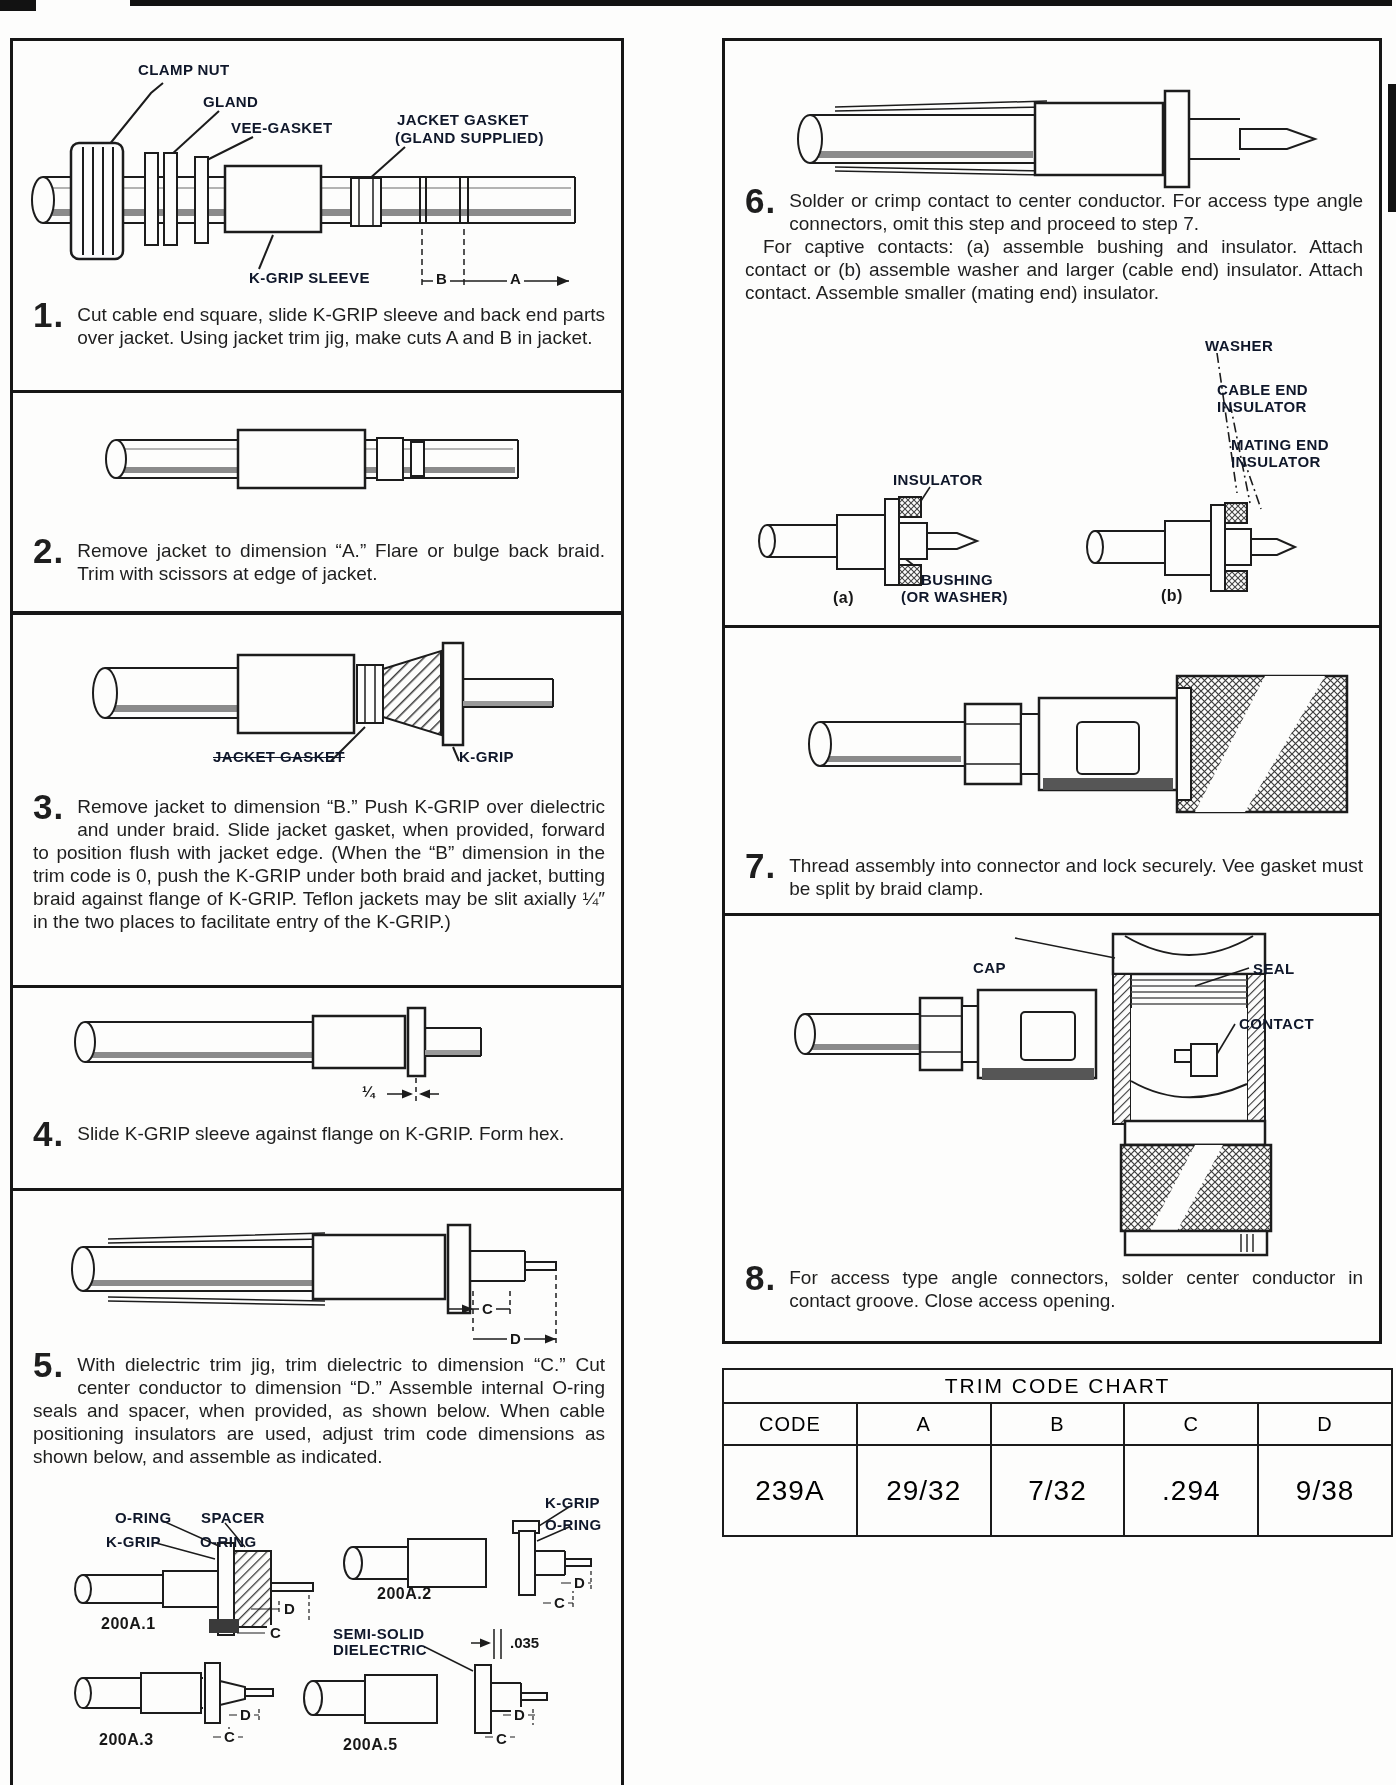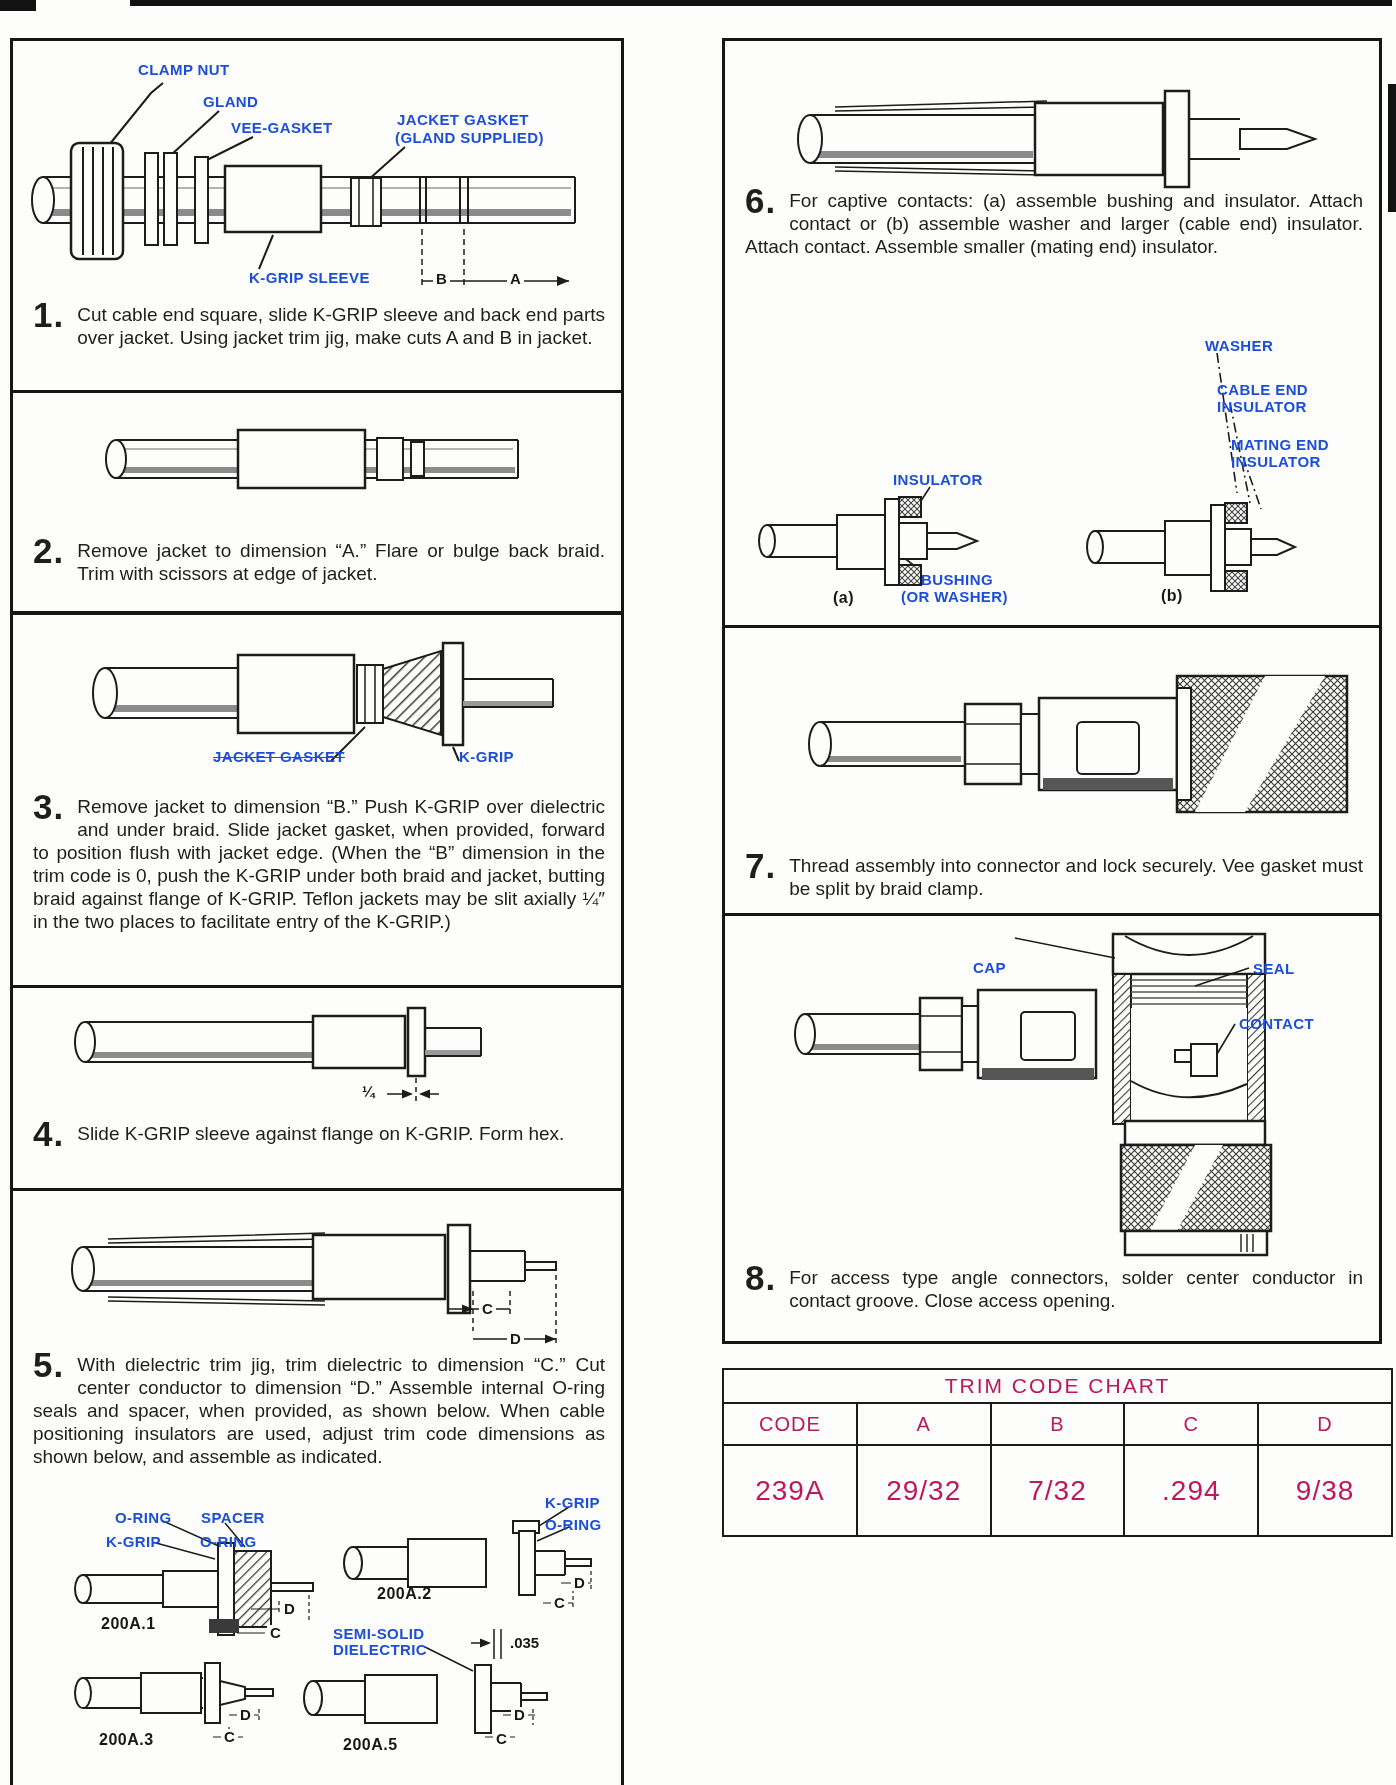--- a/index.html
+++ b/index.html
@@ -2,34 +2,34 @@
 <html><head>
 <meta charset="utf-8">
 <style>
   html,body{margin:0;padding:0;background:#e8e8e6;}
   .page{position:relative;width:1396px;height:1785px;background:#fdfdfc;overflow:hidden;
         font-family:"Liberation Sans",sans-serif;color:#1c1c1c;}
   .panel{position:absolute;border:3px solid #161616;background:#fdfdfc;}
   .artifact{position:absolute;background:#121212;}
   svg{position:absolute;left:0;top:0;}
   .lbl{position:absolute;font-weight:bold;font-size:15px;line-height:17px;
-       letter-spacing:.4px;white-space:nowrap;color:#1d4ed8;}
+       letter-spacing:.4px;white-space:nowrap;color:#0f172a;}
   .dim{position:absolute;font-weight:bold;font-size:15px;line-height:16px;
        background:#fdfdfc;padding:0 3px;color:#171717;}
   .cap{position:absolute;font-weight:bold;font-size:16px;letter-spacing:.5px;color:#171717;}
   .step{position:absolute;left:20px;right:16px;font-size:19px;line-height:23px;
         text-align:justify;color:#1e1e1e;}
   .step .n{float:left;font-size:35px;font-weight:bold;line-height:27px;margin:-2px 13px 0 0;letter-spacing:1px;}
   .step p{margin:0;}
   .step p+p{text-indent:18px;}
   
   .chart{position:absolute;left:722px;top:1368px;width:671px;height:169px;}
   .chart table{width:100%;height:100%;border-collapse:collapse;table-layout:fixed;}
   .chart td,.chart th{border:2.5px solid #1b1b1b;text-align:center;font-weight:normal;
-        font-family:"Liberation Sans",sans-serif;color:#be185d;margin-left:14px;}
+        font-family:"Liberation Sans",sans-serif;color:#000000;margin-left:14px;}
   .chart .ttl{font-size:21px;letter-spacing:2px;height:34px;}
   .chart .hdr th{font-size:20px;letter-spacing:1px;height:38px;}
   .chart .val td{font-size:28px;letter-spacing:1px;}
 </style>
 </head>
 <body>
 
 <div class="page">
 
   <div class="artifact" style="left:130px;top:0;width:1262px;height:6px;"></div>
@@ -299,20 +299,21 @@
         <rect x="440" y="480" width="46" height="54" fill="#fdfdfc"></rect>
         <rect x="486" y="464" width="14" height="86" fill="#fdfdfc"></rect>
         <rect x="500" y="462" width="22" height="20" fill="url(#kn6)"></rect>
         <rect x="500" y="530" width="22" height="20" fill="url(#kn6)"></rect>
         <rect x="500" y="488" width="26" height="36" fill="#fdfdfc"></rect>
         <path d="M526,498 L552,498 L570,506 L552,514 L526,514 Z" fill="#fdfdfc"></path>
       </g>
     </svg>
     <div class="step" style="top:148px;">
       <span class="n">6.</span>
+      <p>Solder or crimp contact to center conductor. For access type angle connectors, omit this step and proceed to step 7.</p>
       <p>For captive contacts: (a) assemble bushing and insulator. Attach contact or (b) assemble washer and larger (cable end) insulator. Attach contact. Assemble smaller (mating end) insulator.</p>
     </div>
     <span class="lbl" style="left:480px;top:296px;">WASHER</span>
     <span class="lbl" style="left:492px;top:340px;">CABLE END</span>
     <span class="lbl" style="left:492px;top:357px;">INSULATOR</span>
     <span class="lbl" style="left:506px;top:395px;">MATING END</span>
     <span class="lbl" style="left:506px;top:412px;">INSULATOR</span>
     <span class="lbl" style="left:168px;top:430px;">INSULATOR</span>
     <span class="lbl" style="left:196px;top:530px;">BUSHING</span>
     <span class="lbl" style="left:176px;top:547px;">(OR WASHER)</span>

